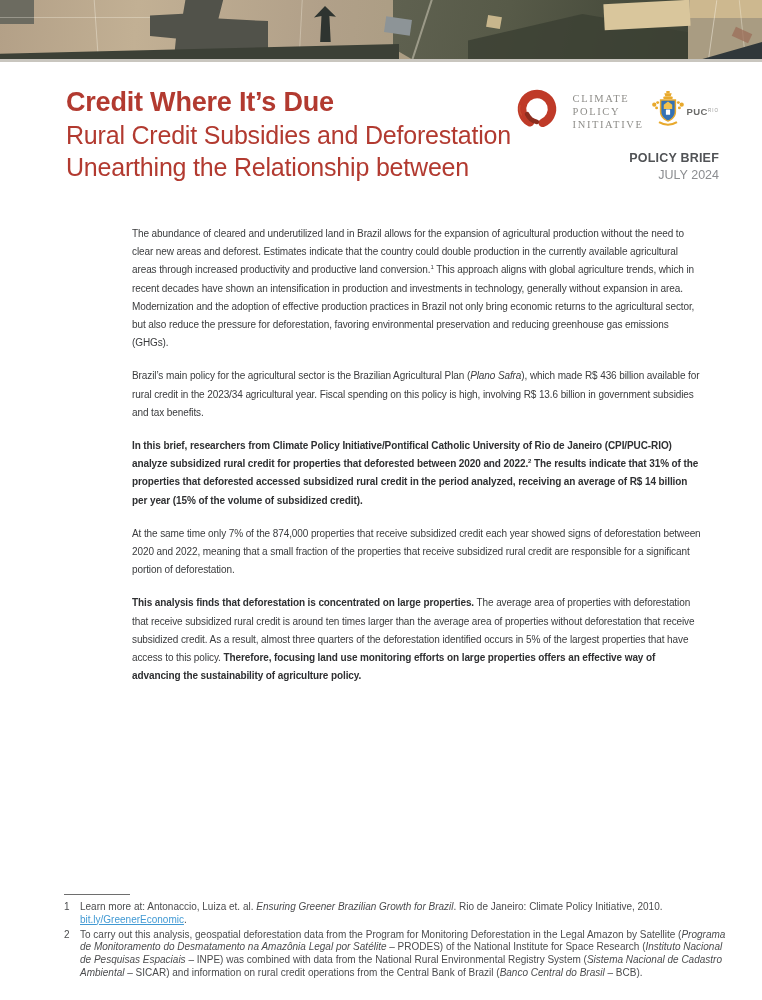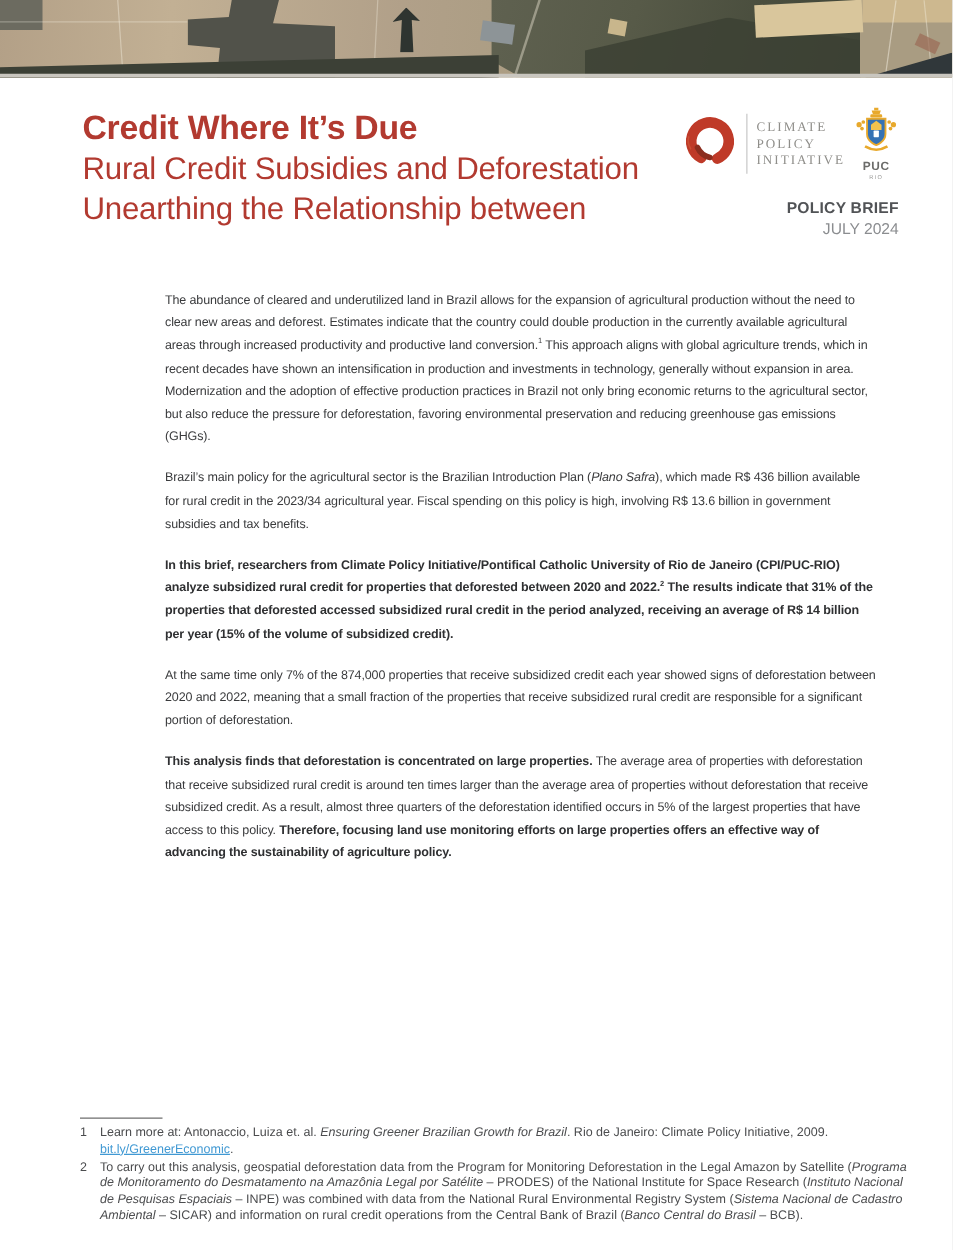--- a/index.html
+++ b/index.html
@@ -39,21 +39,21 @@
   .bn-bottomlight{left:0;top:59px;width:762px;height:3px;background:#c9c6bf;}
   
   .header{display:flex;justify-content:space-between;padding:24px 43px 0 66px;}
   .title-block h1{margin:0;font-size:27px;line-height:33px;font-weight:bold;color:#b23a30;letter-spacing:-.2px;}
   .title-block .subtitle{font-size:25px;line-height:32px;font-weight:400;color:#b23a30;letter-spacing:-.2px;}
   .logo-col{width:200px;flex-shrink:0;}
   .logo-row{display:flex;align-items:center;gap:7px;justify-content:flex-end;}
   .cpi-word{font-family:"Liberation Serif",serif;font-size:10.5px;line-height:13px;
     letter-spacing:1.6px;color:#8f8e8a;}
   .logo-divider{width:1px;height:48px;background:#c9c9c9;}
-  .puc-block{display:flex;flex-direction:column;align-items:center;line-height:1;}
+  .puc-block{display:flex;flex-direction:row;align-items:center;line-height:1;}
   .puc-label{font-size:9.5px;font-weight:bold;color:#6b6b69;letter-spacing:.5px;margin-top:1px;}
   .puc-sub{font-size:4.5px;color:#9a9a98;letter-spacing:1px;margin-top:1px;}
   .brief-meta{text-align:right;margin-top:15px;}
   .brief-type{font-size:12.5px;font-weight:bold;color:#515356;letter-spacing:.2px;}
   .brief-date{font-size:12.5px;color:#8b8d90;margin-top:3px;}
   
   .content{margin:42px 0 0 132px;width:570px;}
   .content h2{margin:0 0 14px 0;font-size:22px;color:#b23a30;font-weight:bold;letter-spacing:-.2px;}
   .content p{margin:0 0 15px 0;font-size:10px;line-height:18.2px;letter-spacing:-.1px;color:#3a3b3d;}
   .run-bold{font-weight:bold;color:#2f3032;}
@@ -145,31 +145,31 @@
       </div>
       <div class="brief-meta">
         <div class="brief-type">POLICY BRIEF</div>
         <div class="brief-date">JULY 2024</div>
       </div>
     </div>
   </div>
 
   <div class="content">
     <p><span class="run-normal">The abundance of cleared and underutilized land in Brazil allows for the expansion of agricultural production without the need to clear new areas and deforest. Estimates indicate that the country could double production in the currently available agricultural areas through increased productivity and productive land conversion.</span><sup>1</sup><span class="run-normal"> This approach aligns with global agriculture trends, which in recent decades have shown an intensification in production and investments in technology, generally without expansion in area. Modernization and the adoption of effective production practices in Brazil not only bring economic returns to the agricultural sector, but also reduce the pressure for deforestation, favoring environmental preservation and reducing greenhouse gas emissions (GHGs).</span></p>
-    <p><span class="run-normal">Brazil’s main policy for the agricultural sector is the Brazilian Introduction Plan (</span><span class="run-italic">Plano Safra</span><span class="run-normal">), which made R$ 436 billion available for rural credit in the 2023/34 agricultural year. Fiscal spending on this policy is high, involving R$ 13.6 billion in government subsidies and tax benefits.</span></p>
+    <p><span class="run-normal">Brazil’s main policy for the agricultural sector is the Brazilian Agricultural Plan (</span><span class="run-italic">Plano Safra</span><span class="run-normal">), which made R$ 436 billion available for rural credit in the 2023/34 agricultural year. Fiscal spending on this policy is high, involving R$ 13.6 billion in government subsidies and tax benefits.</span></p>
     <p><span class="run-bold">In this brief, researchers from Climate Policy Initiative/Pontifical Catholic University of Rio de Janeiro (CPI/PUC-RIO) analyze subsidized rural credit for properties that deforested between 2020 and 2022.</span><sup class="run-bold">2</sup><span class="run-bold"> The results indicate that 31% of the properties that deforested accessed subsidized rural credit in the period analyzed, receiving an average of R$ 14 billion per year (15% of the volume of subsidized credit).</span></p>
     <p><span class="run-normal">At the same time only 7% of the 874,000 properties that receive subsidized credit each year showed signs of deforestation between 2020 and 2022, meaning that a small fraction of the properties that receive subsidized rural credit are responsible for a significant portion of deforestation.</span></p>
     <p><span class="run-bold">This analysis finds that deforestation is concentrated on large properties.</span><span class="run-normal"> The average area of properties with deforestation that receive subsidized rural credit is around ten times larger than the average area of properties without deforestation that receive subsidized credit. As a result, almost three quarters of the deforestation identified occurs in 5% of the largest properties that have access to this policy. </span><span class="run-bold">Therefore, focusing land use monitoring efforts on large properties offers an effective way of advancing the sustainability of agriculture policy.</span></p>
   </div>
 
   <div class="footnotes">
     <div class="fn-rule"></div>
     <div class="footnote">
       <span class="fn-num">1</span>
-      <span class="fn-text"><span class="run-normal">Learn more at: Antonaccio, Luiza et. al. </span><span class="run-italic">Ensuring Greener Brazilian Growth for Brazil</span><span class="run-normal">. Rio de Janeiro: Climate Policy Initiative, 2009.</span><br><a class="run-link">bit.ly/GreenerEconomic</a><span class="run-normal">.</span></span>
+      <span class="fn-text"><span class="run-normal">Learn more at: Antonaccio, Luiza et. al. </span><span class="run-italic">Ensuring Greener Brazilian Growth for Brazil</span><span class="run-normal">. Rio de Janeiro: Climate Policy Initiative, 2010.</span><br><a class="run-link">bit.ly/GreenerEconomic</a><span class="run-normal">.</span></span>
     </div>
     <div class="footnote">
       <span class="fn-num">2</span>
       <span class="fn-text"><span class="run-normal">To carry out this analysis, geospatial deforestation data from the Program for Monitoring Deforestation in the Legal Amazon by Satellite (</span><span class="run-italic">Programa de Monitoramento do Desmatamento na Amazônia Legal por Satélite</span><span class="run-normal"> – PRODES) of the National Institute for Space Research (</span><span class="run-italic">Instituto Nacional de Pesquisas Espaciais</span><span class="run-normal"> – INPE) was combined with data from the National Rural Environmental Registry System (</span><span class="run-italic">Sistema Nacional de Cadastro Ambiental</span><span class="run-normal"> – SICAR) and information on rural credit operations from the Central Bank of Brazil (</span><span class="run-italic">Banco Central do Brasil</span><span class="run-normal"> – BCB).</span></span>
     </div>
   </div>
 
 </div>
 
 </body></html>

